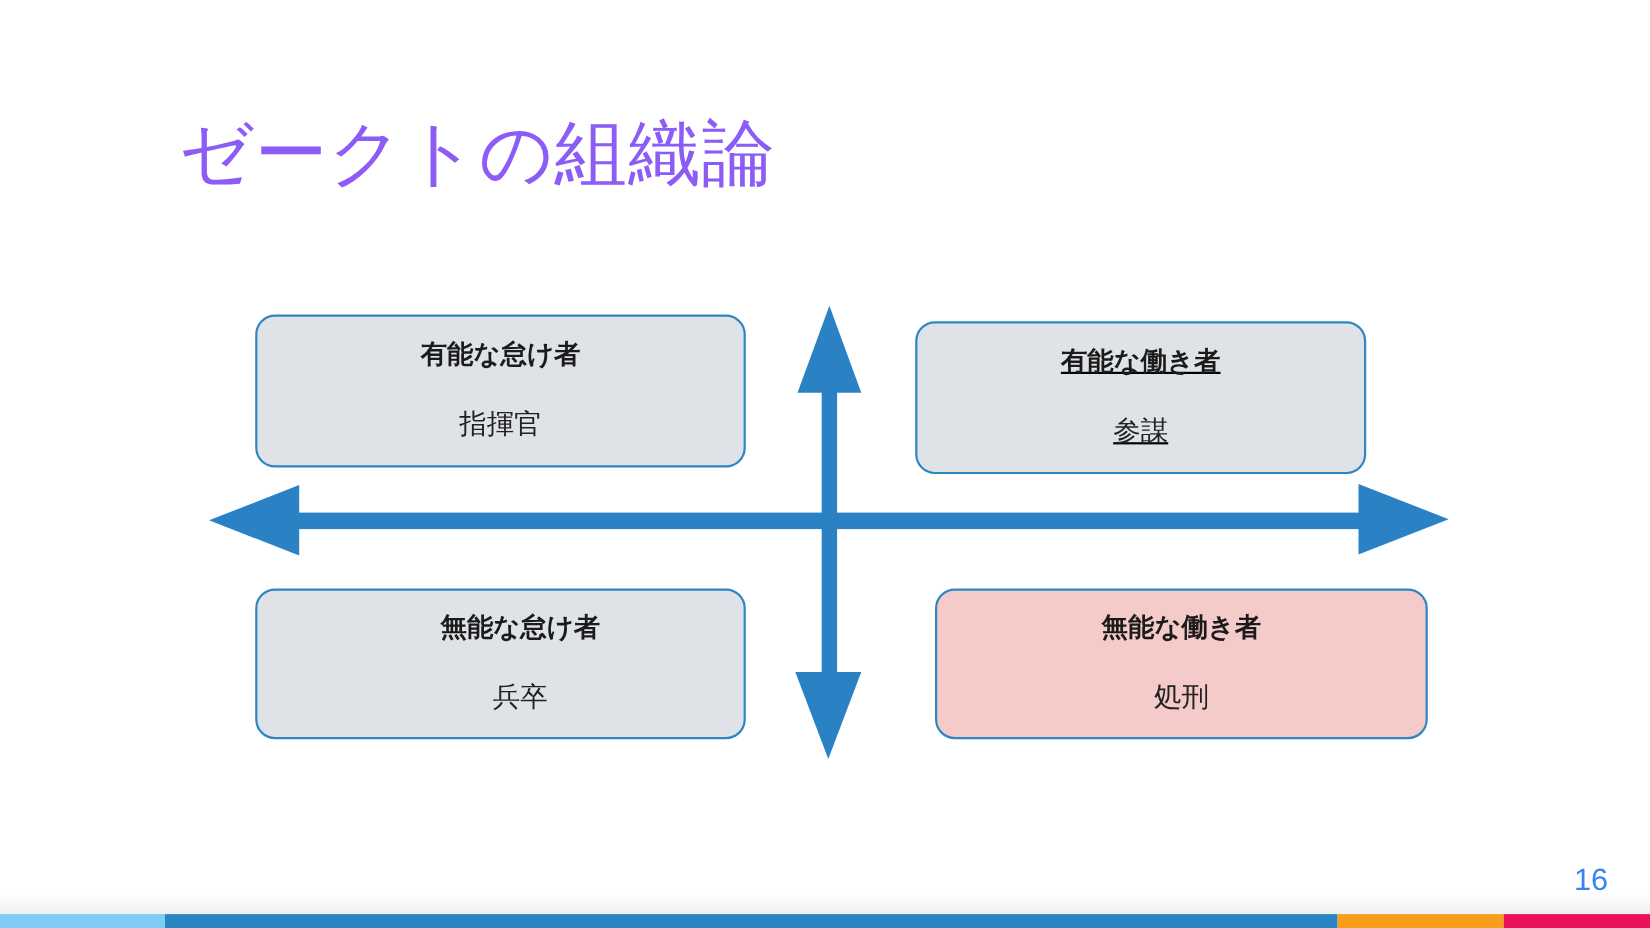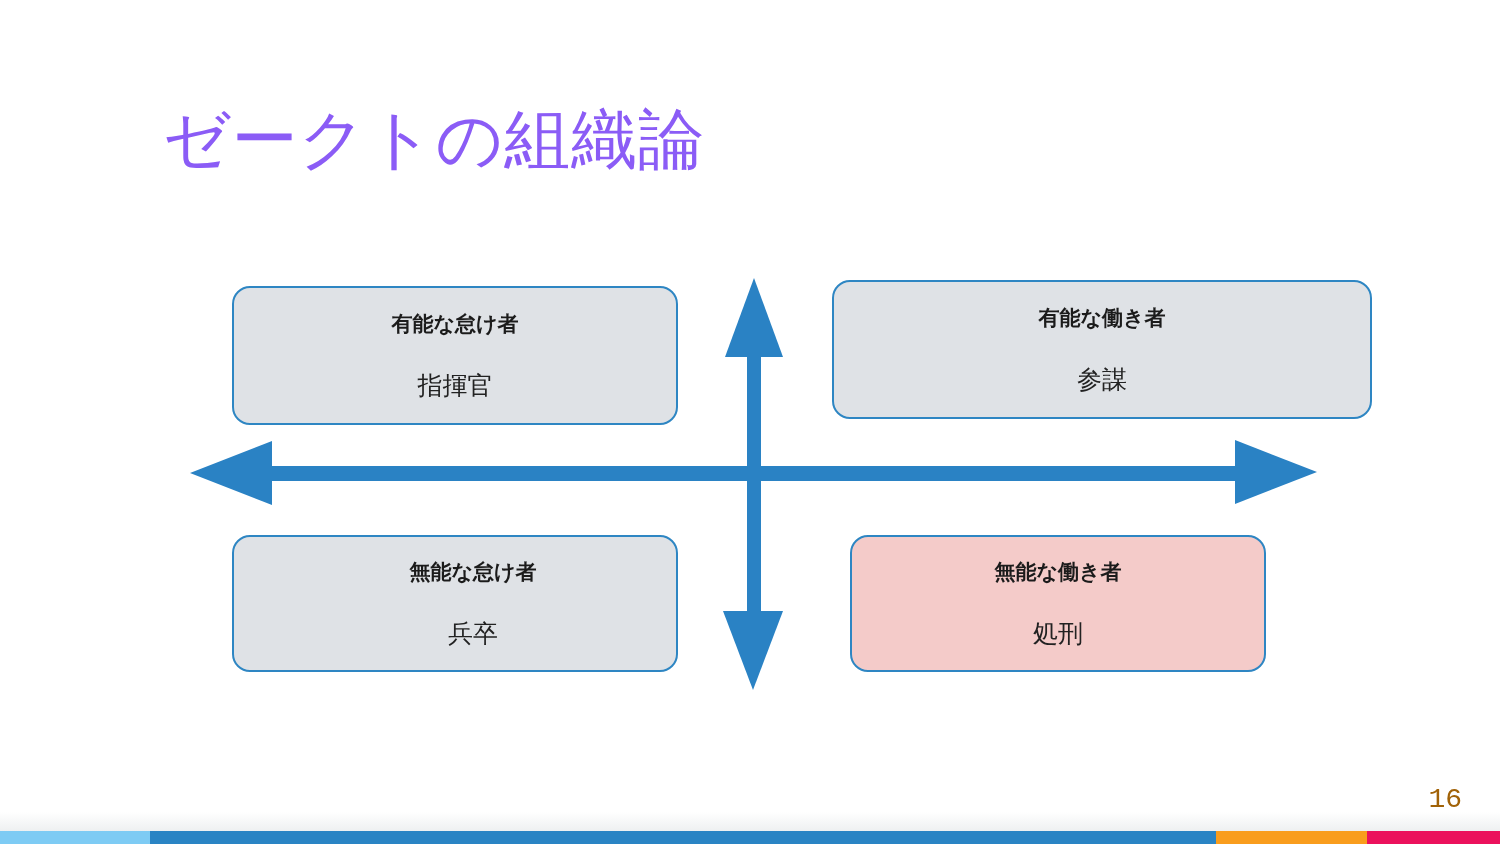--- a/index.html
+++ b/index.html
@@ -43,36 +43,36 @@
     border: 2px solid #2e86c3;
     border-radius: 18px;
     display: flex;
     flex-direction: column;
     align-items: center;
     justify-content: center;
     gap: 9px;
     text-align: center;
   }
   .quadrant-box .q-title {
-    font-size: 21px;
+    font-size: 24px;
     font-weight: 700;
     color: #1b1b1b;
     line-height: 1.1;
   }
   .quadrant-box .q-subtitle {
     font-size: 25px;
     font-weight: 400;
     color: #222222;
     line-height: 1.1;
     margin-top: 28px;
   }
   .box-tl { left: 232px; top: 286px; width: 446px; height: 139px; }
-  .box-tr { left: 832px; top: 280px; width: 540px; height: 139px; }
+  .box-tr { left: 832px; top: 292px; width: 410px; height: 139px; text-decoration: underline; }
   .box-bl { left: 232px; top: 535px; width: 446px; height: 137px; }
-  .box-br { left: 850px; top: 535px; width: 416px; height: 137px; }
+  .box-br { left: 850px; top: 535px; width: 448px; height: 137px; }
   .page-number {
     position: absolute;
     top: 786px;
     right: 38px;
     font-size: 28px;
     line-height: 1;
   }
   .footer-shadow {
     position: absolute;
     left: 0;
@@ -130,21 +130,21 @@
       <div class="q-subtitle">兵卒</div>
     </div>
 
     <div class="quadrant-box box-br" style="background: rgb(244, 203, 201); border-color: rgb(46, 134, 195);">
       <div class="q-title">無能な働き者</div>
       <div class="q-subtitle">処刑</div>
     </div>
 
   </div>
 
-  <div class="page-number" style="color: #a16207; font-family: Liberation Mono, monospace;">16</div>
+  <div class="page-number" style="color: #3b82f6;">16</div>
 
   <div class="footer-shadow"></div>
 
   <div class="footer-bar">
     <div class="footer-seg seg-1" style="background: rgb(126, 203, 244);"></div>
     <div class="footer-seg seg-2" style="background: rgb(42, 132, 196);"></div>
     <div class="footer-seg seg-3" style="background: rgb(249, 157, 29);"></div>
     <div class="footer-seg seg-4" style="background: rgb(235, 17, 92);"></div>
   </div>
 

